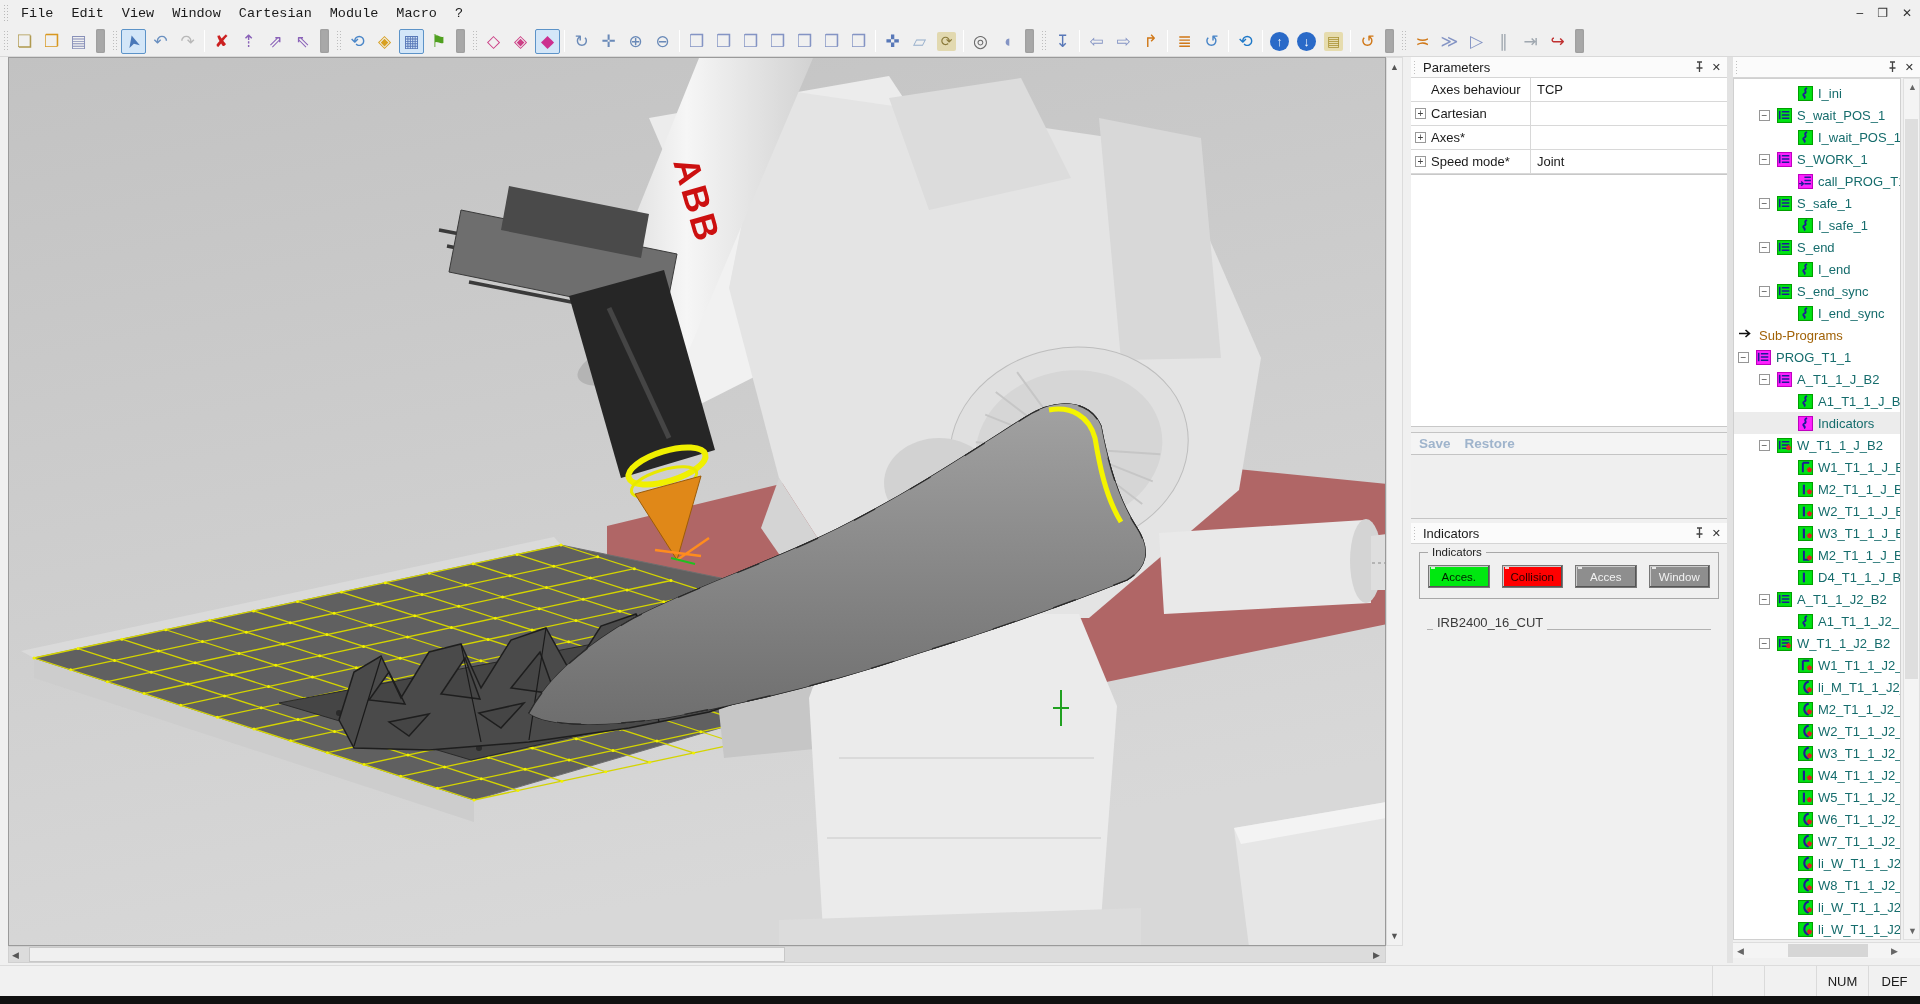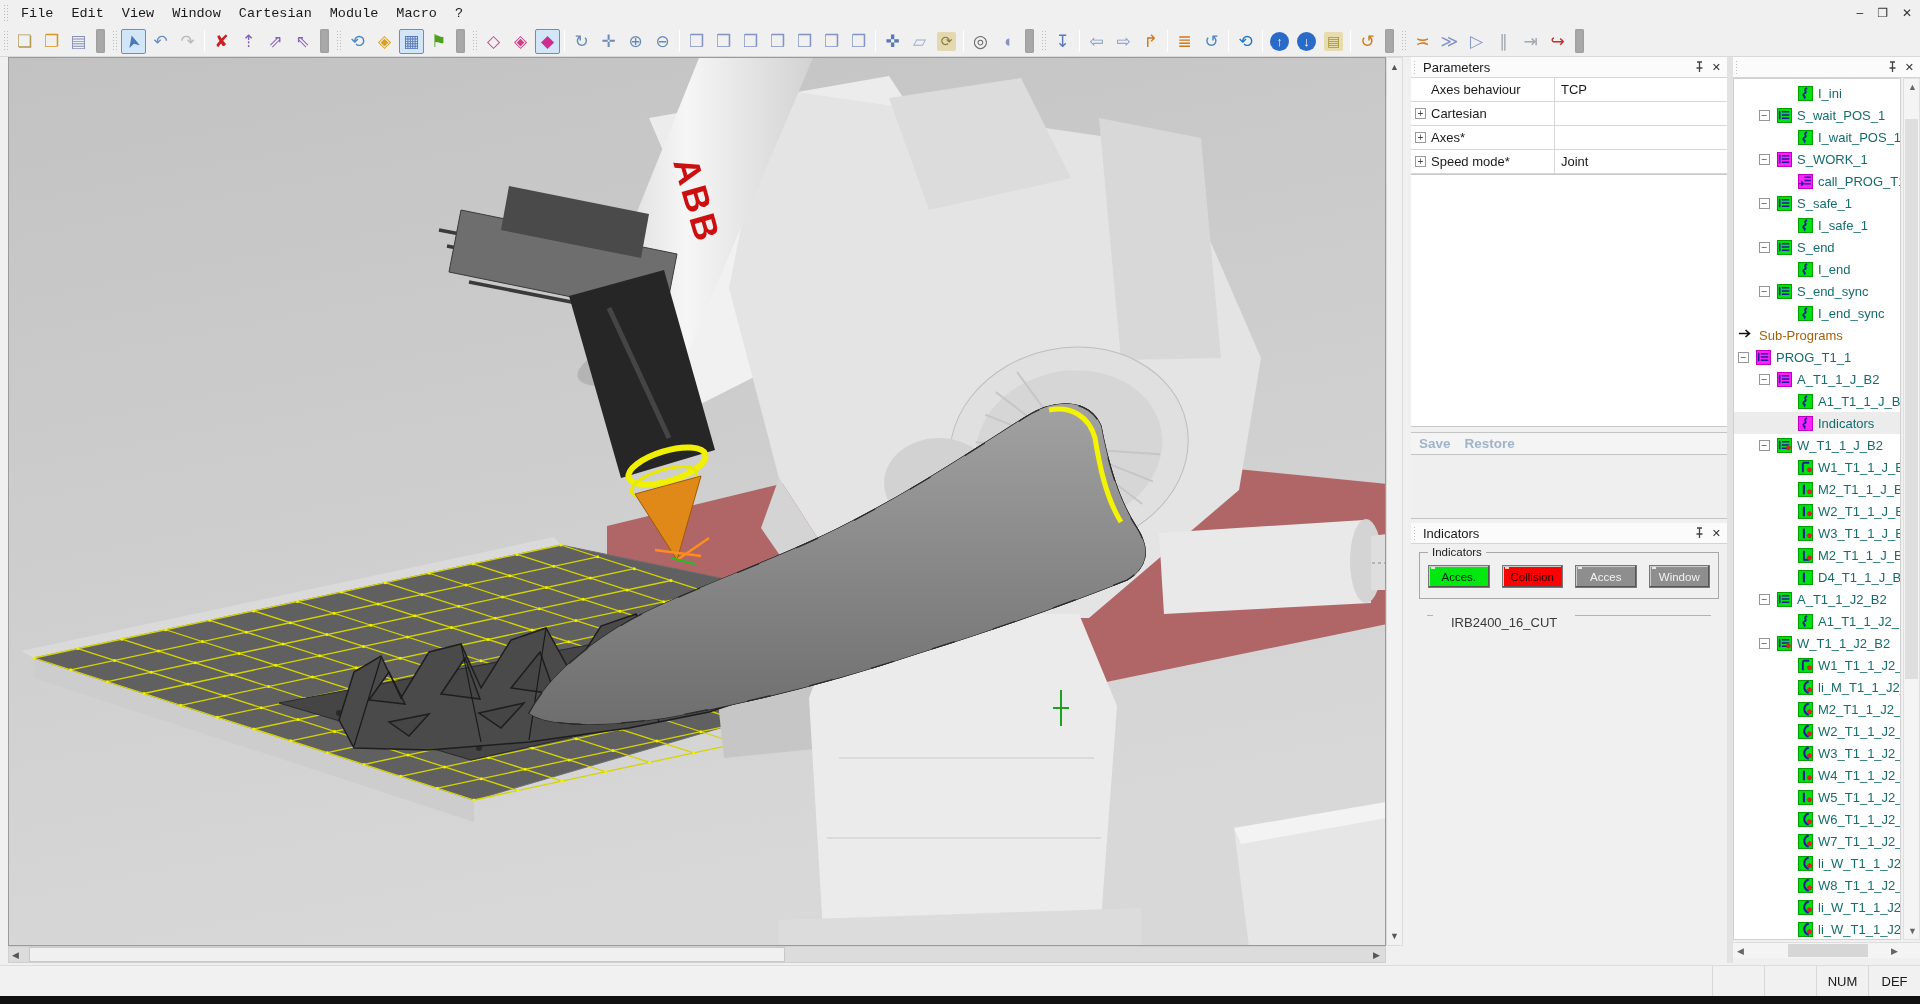--- a/index.html
+++ b/index.html
@@ -53,42 +53,42 @@
   .panel-header { height:21px; background:#fbfbfb; border-bottom:1px solid #d5d5d5;
     display:flex; align-items:center; font-size:13px; color:#1a1a1a; position:relative; }
   .panel-header .hgrip { width:4px; height:15px; margin:0 6px 0 2px;
     background-image:radial-gradient(#c0c0c0 35%, transparent 36%); background-size:3px 3px; }
   .panel-header .hbtns { margin-left:auto; display:flex; gap:8px; padding-right:6px; align-items:center; }
   .pinicon svg { display:block; }
   .closex { font-size:11px; color:#333; }
 
   #param-table { background:#fff; border-bottom:1px solid #c8c8c8; }
   .prow { display:flex; height:24px; border-bottom:1px solid #d8d8d8; font-size:13px; align-items:stretch; }
-  .prow-label { width:144px; border-right:1px solid #d8d8d8; display:flex; align-items:center;
+  .prow-label { width:120px; border-right:1px solid #d8d8d8; display:flex; align-items:center;
     padding-left:4px; color:#1a1a1a; }
   .pexp { width:11px; height:11px; border:1px solid #9a9a9a; background:#fff; font-size:10px;
     line-height:9px; text-align:center; color:#444; margin-right:5px; flex:none; }
   .pexp.hidden { visibility:hidden; }
   .prow-value { flex:1; display:flex; align-items:center; padding-left:6px; color:#1a1a1a; }
   #param-empty { height:252px; background:#fff; border-bottom:1px solid #c8c8c8; }
 
   #save-restore { margin-top:5px; height:23px; border-top:1px solid #c4c4c4; border-bottom:1px solid #c4c4c4;
     background:#f4f4f4; display:flex; align-items:center; gap:14px; padding-left:8px;
     font-size:13.5px; font-weight:bold; color:#9fb4cc; }
   #sr-empty { height:64px; background:#efefef; border-bottom:1px solid #c4c4c4; }
 
   #indicators-body { padding:8px 8px 0 8px; }
   .groupbox { border:1px solid #a8a8a8; position:relative; padding:12px 8px 10px 8px; }
   .groupbox-label { position:absolute; top:-7px; left:8px; background:#f0f0f0; padding:0 4px;
     font-size:11.5px; color:#202020; }
   #ind-buttons { display:flex; gap:12px; }
   .ind-btn { flex:1; height:23px; border:1px solid #777; box-shadow:inset -1px -1px 0 #555, inset 1px 1px 0 #ccc;
     font-size:11.5px; display:flex; align-items:center; justify-content:center; position:relative; cursor:default; }
   .ind-btn i { position:absolute; left:2px; top:1px; width:4px; height:2px; background:rgba(255,255,255,.8); }
-  #machine-label { margin:16px 8px 0 8px; display:flex; align-items:flex-start; font-size:13px; color:#3a3a3a;gap:14px; }
+  #machine-label { margin:16px 8px 0 8px; display:flex; align-items:flex-end; font-size:13px; color:#3a3a3a; }
   #machine-label .gline { flex:1; border-top:1px solid #b2b2b2; margin-left:4px; }
   #machine-label .glead { width:6px; border-top:1px solid #b2b2b2; margin-right:4px; }
 
   
   #splitter { position:absolute; left:1727px; top:57px; width:6px; height:906px; background:#e2e2e2; }
 
   
   #treepanel { position:absolute; left:1733px; top:57px; width:187px; height:906px; background:#f0f0f0; }
   #tree { position:absolute; left:0; top:21px; width:168px; height:862px; background:#fff;
     border:1px solid #d0d0d0; overflow:hidden; padding-top:3px; }

